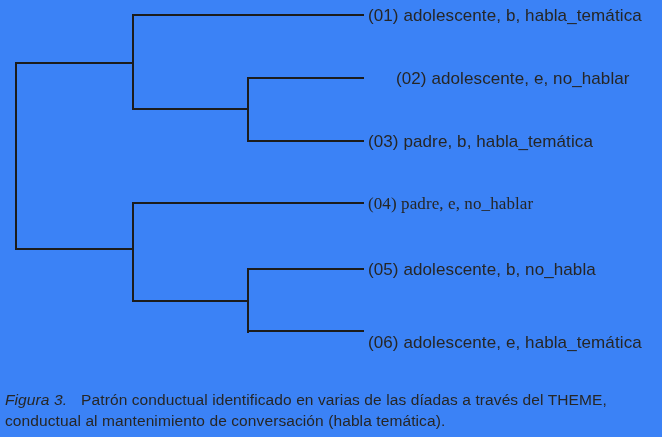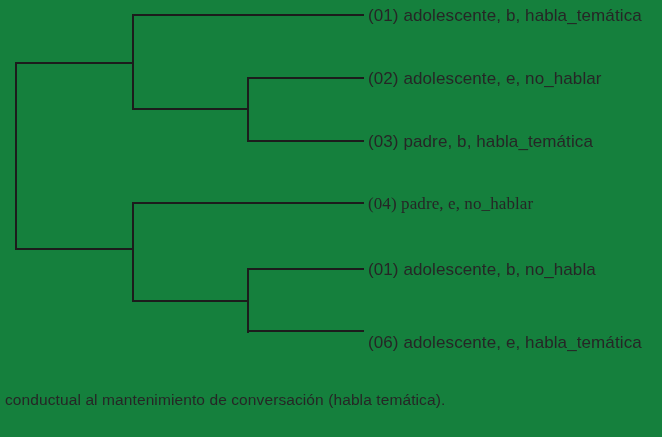--- a/index.html
+++ b/index.html
@@ -4,21 +4,21 @@
 <style>
   html, body {
     margin: 0;
     padding: 0;
     background: #ffffff;
   }
   #figure {
     position: relative;
     width: 662px;
     height: 437px;
-    background: #15803d;
+    background: #3b82f6;
     font-family: "Liberation Sans", sans-serif;
     overflow: hidden;
   }
   .line {
     position: absolute;
     background: #1c1c1c;
   }
   .h-line { height: 1.5px; }
   .v-line { width: 1.5px; }
   .leaf-label {
@@ -69,23 +69,24 @@
   <div class="line h-line" style="left:247.25px; top:140.25px; width:116.5px;"></div>
 
   <div class="line v-line" style="left:132.25px; top:202.25px; height:99.5px;"></div>
   <div class="line h-line" style="left:132.25px; top:202.25px; width:231.5px;"></div>
   <div class="line h-line" style="left:132.25px; top:300.25px; width:116.5px;"></div>
   <div class="line v-line" style="left:247.25px; top:268.25px; height:64.5px;"></div>
   <div class="line h-line" style="left:247.25px; top:268.25px; width:116.5px;"></div>
   <div class="line h-line" style="left:247.25px; top:330.25px; width:116.5px;"></div>
 
   <span class="leaf-label" style="top:4.5px;">(01) adolescente, b, habla_temática</span>
-  <span class="leaf-label" style="top:67.5px;">(02) adolescente, e, no_hablar</span>
+  <span class="leaf-label" style="top:67.5px;margin-left:28px;">(02) adolescente, e, no_hablar</span>
   <span class="leaf-label" style="top:130.5px;">(03) padre, b, habla_temática</span>
   <span class="leaf-label" style="top:192.5px;font-family:Liberation Serif, serif;">(04) padre, e, no_hablar</span>
-  <span class="leaf-label" style="top:258.5px;">(01) adolescente, b, no_habla</span>
+  <span class="leaf-label" style="top:258.5px;">(05) adolescente, b, no_habla</span>
   <span class="leaf-label" style="top:332px;">(06) adolescente, e, habla_temática</span>
 
   <div class="caption">
+    <span class="cap-line"><em class="cap-figlabel">Figura 3.</em><span class="cap-gap"></span><span>Patrón conductual identificado en varias de las díadas a través del THEME,</span></span>
     <span class="cap-line">conductual al mantenimiento de conversación (habla temática).</span>
   </div>
 
 </div>
 
 </body></html>

